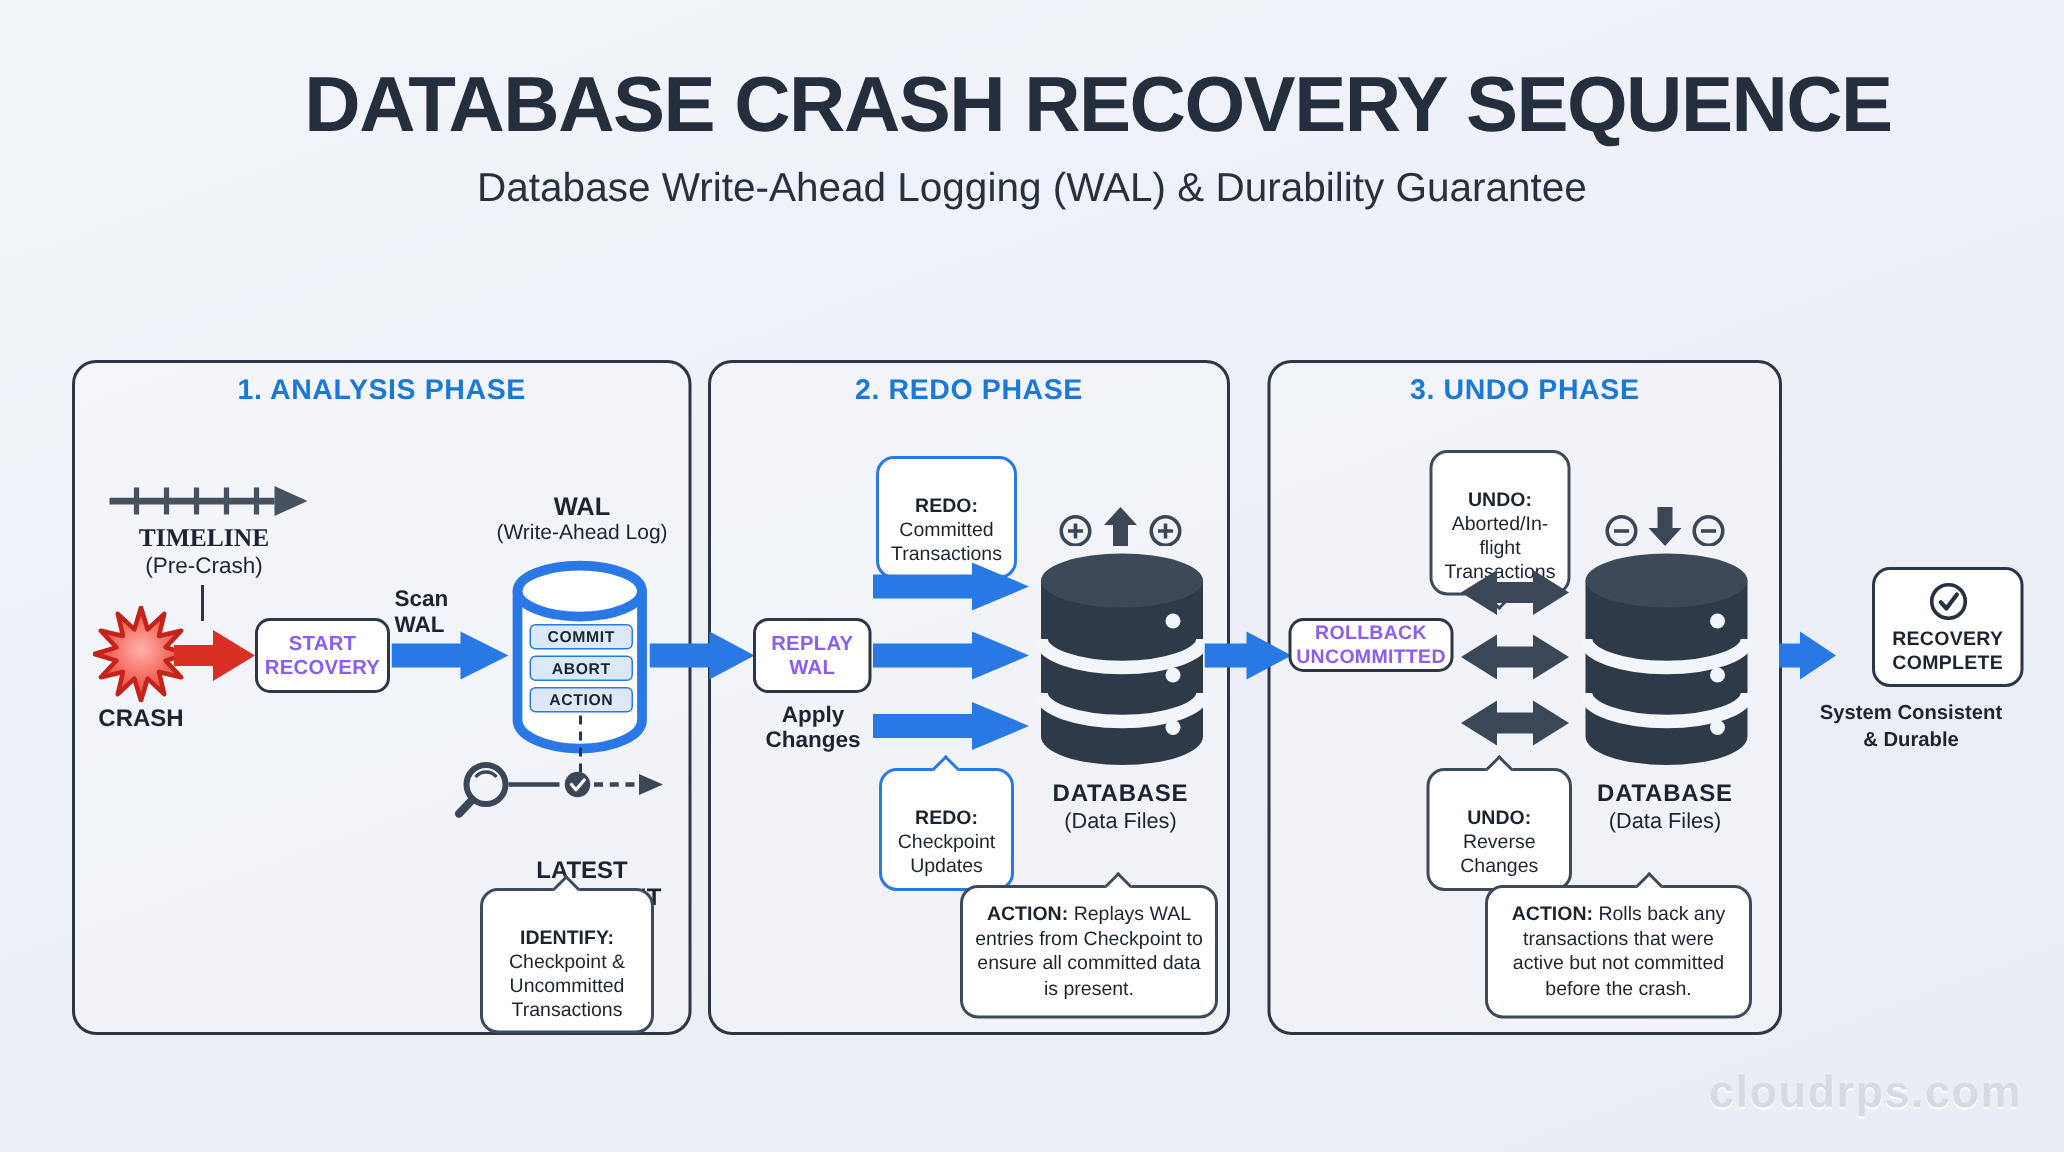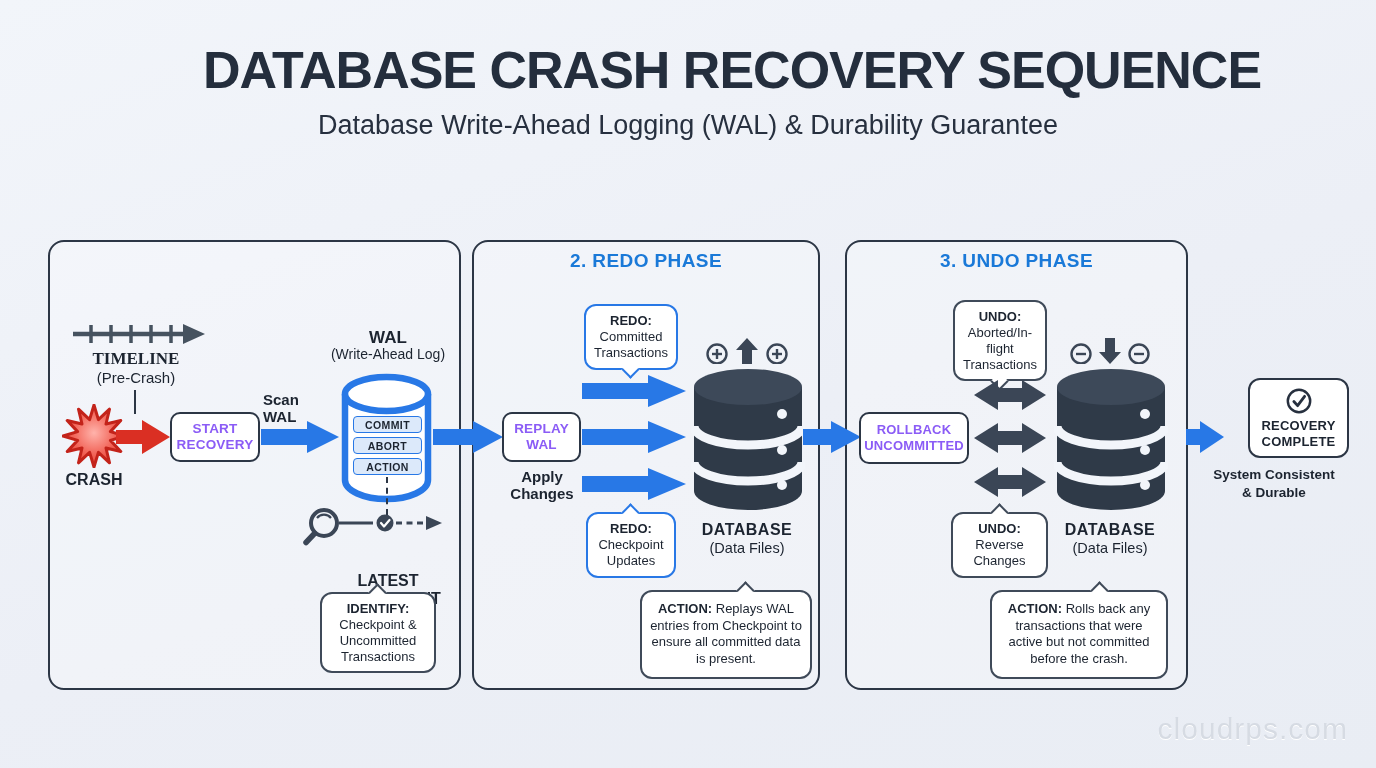--- a/index.html
+++ b/index.html
@@ -32,21 +32,21 @@
     font-weight:bold; font-size:13.5px; line-height:1.2; letter-spacing:.2px; color:#8b5cf6;
     padding:4px;
   }
   
   .lbl { text-align:center; color:#1c2430; }
   
   .bubble {
     position:absolute; background:#fff; border:2px solid #3f4a59; border-radius:12px;
     text-align:center; padding:7px 5px; font-size:13px; line-height:1.22; color:#1c2430;
   }
-  .bubble .bt { display:block; font-weight:bold; }
+  .bubble .bt { display:block; font-weight:bold;margin-top:16px; }
   .bubble .bb { font-weight:500; }
   .bubble.blue { border-color:#2878e6; }
   .tail {
     position:absolute; width:13px; height:13px; background:#fff;
     transform:rotate(45deg); left:50%; margin-left:-7px;
   }
   .tail.top    { top:-8.5px; border-top:2px solid #3f4a59; border-left:2px solid #3f4a59; }
   .tail.bottom { bottom:-8.5px; border-bottom:2px solid #3f4a59; border-right:2px solid #3f4a59; }
   .bubble.blue .tail.top    { border-top-color:#2878e6; border-left-color:#2878e6; }
   .bubble.blue .tail.bottom { border-bottom-color:#2878e6; border-right-color:#2878e6; }
@@ -63,36 +63,37 @@
   .dashline { border-left:2.5px dashed #2c3645; width:0; }
   .solidline { border-left:2.5px solid #2c3645; width:0; }
   
   .complete-box {
     background:#fff; border:2.5px solid #2c3645; border-radius:12px;
     display:flex; flex-direction:column; align-items:center; justify-content:center;
     gap:3px; padding:6px 4px;
   }
   .complete-box .txt { font-weight:bold; font-size:13px; line-height:1.2; text-align:center; letter-spacing:.2px; }
   .watermark {
-    font-size:30px; color:#d6dbe3; letter-spacing:1px; font-weight:400;
+    font-size:30px; color:#d6dbe3; letter-spacing:1px; font-weight:700;
     text-shadow:0 1px 0 #ffffff;
   }
 </style>
 </head>
 <body>
 
 <div id="canvas">
 
   <div class="abs title">DATABASE CRASH RECOVERY SEQUENCE</div>
   <div class="abs subtitle">Database Write-Ahead Logging (WAL) &amp; Durability Guarantee</div>
 
   <div class="abs panel" style="left:48px;top:240px;width:413px;height:450px;"></div>
   <div class="abs panel" style="left:472px;top:240px;width:348px;height:450px;"></div>
   <div class="abs panel" style="left:845px;top:240px;width:343px;height:450px;"></div>
 
+  <div class="abs phase-h" style="left:48px;top:250px;width:413px;">1. ANALYSIS PHASE</div>
   <div class="abs phase-h" style="left:472px;top:250px;width:348px;">2. REDO PHASE</div>
   <div class="abs phase-h" style="left:845px;top:250px;width:343px;">3. UNDO PHASE</div>
 
   <svg class="abs" style="left:71px;top:322px;" width="136" height="24" viewBox="0 0 136 24">
     <line x1="2" y1="12" x2="112" y2="12" stroke="#46525f" stroke-width="4.5"></line>
     <g stroke="#46525f" stroke-width="3.5">
       <line x1="20" y1="3" x2="20" y2="21"></line>
         <line x1="40" y1="3" x2="40" y2="21"></line>
       <line x1="60" y1="3" x2="60" y2="21"></line>
         <line x1="80" y1="3" x2="80" y2="21"></line>
@@ -221,21 +222,21 @@
   <svg class="abs" style="left:803px;top:420px;" width="58" height="34" viewBox="0 0 58 34">
     <polygon points="0,9 28,9 28,1 58,17 28,33 28,25 0,25" fill="#2878e6"></polygon>
   </svg>
 
   <div class="bubble" style="left:953px;top:300px;width:94px;">
     <span class="bt">UNDO:</span>
     <span class="bb">Aborted/In-flight Transactions</span>
     <span class="tail bottom"></span>
   </div>
 
-  <div class="abs box" style="left:859px;top:412px;width:110px;height:52px;font-size:13px;">ROLLBACK UNCOMMITTED</div>
+  <div class="abs box" style="left:859px;top:412px;width:110px;height:36px;font-size:13px;">ROLLBACK UNCOMMITTED</div>
 
   <svg class="abs" style="left:972px;top:377px;" width="76" height="36" viewBox="0 0 76 36">
     <polygon points="2,18 26,3 26,11 50,11 50,3 74,18 50,33 50,25 26,25 26,33" fill="#3b4656"></polygon>
   </svg>
   <svg class="abs" style="left:972px;top:420px;" width="76" height="36" viewBox="0 0 76 36">
     <polygon points="2,18 26,3 26,11 50,11 50,3 74,18 50,33 50,25 26,25 26,33" fill="#3b4656"></polygon>
   </svg>
   <svg class="abs" style="left:972px;top:464px;" width="76" height="36" viewBox="0 0 76 36">
     <polygon points="2,18 26,3 26,11 50,11 50,3 74,18 50,33 50,25 26,25 26,33" fill="#3b4656"></polygon>
   </svg>

